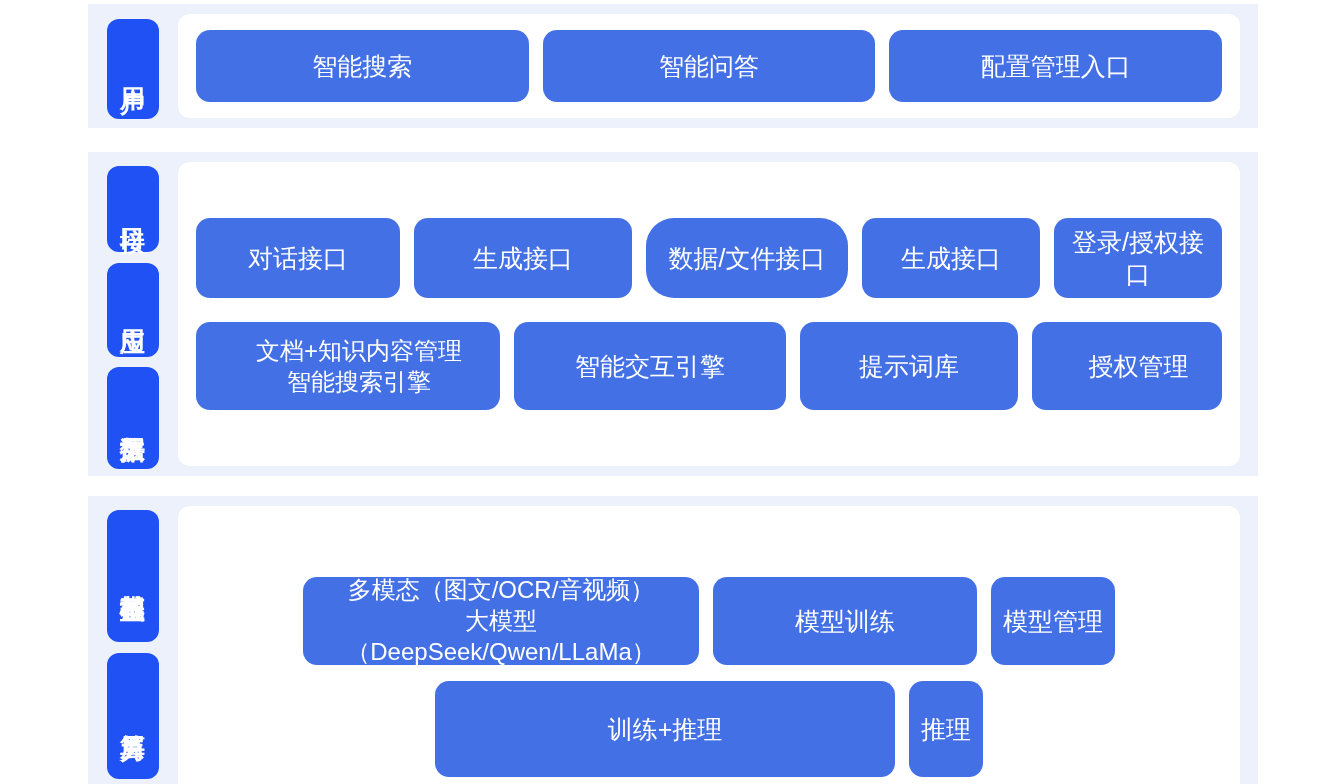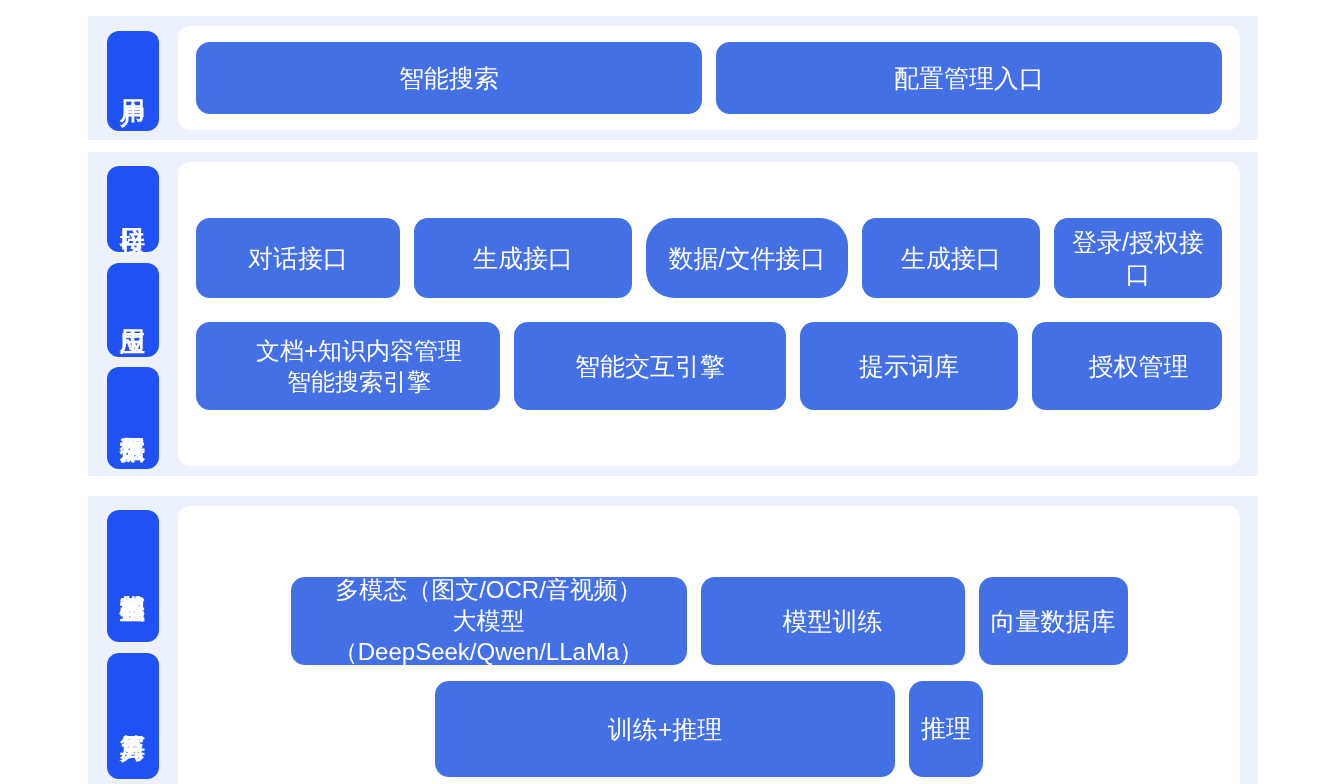--- a/index.html
+++ b/index.html
@@ -100,21 +100,21 @@
     justify-content: center;
     text-align: center;
     font-size: 25px;
     line-height: 1.28;
     padding: 10px 12px;
     box-sizing: border-box;
     white-space: pre-line;
   }
 
   
-  #band-user { top: 16px; height: 124px; }
+  #band-user { top: 4px; height: 124px; }
   #band-user .panel { height: 104px; }
   #band-user .card { flex: 1 1 0; height: 72px; }
   #band-user .rail-chip { height: 100px; }
 
   
   #band-mid { top: 152px; height: 324px; }
   #band-mid .rail { padding: 8px 0 10px 0; }
   #band-mid .rail-chip { font-size: 25px; }
   #band-mid .rail-cell.c1 { flex: 0 0 98px; }
   #band-mid .rail-cell.c2 { flex: 0 0 104px; }
@@ -153,38 +153,39 @@
   
   .w-db-1 { flex: 0 0 276px; }
   .w-db-2 { flex: 0 0 354px; }
   .w-db-3 { flex: 1 1 auto; }
   
   .w-md-1 { flex: 0 0 396px; }
   .w-md-2 { flex: 0 0 264px; }
   .w-md-3 { flex: 1 1 auto; }
   
   .w-cp-1 { flex: 0 0 460px; }
-  .w-cp-2 { flex: 1 1 auto; font-family: Liberation Serif, serif; }
+  .w-cp-2 { flex: 1 1 auto; }
 
   .card.multiline { font-size: 24px; line-height: 1.3; }
 </style>
 </head>
 <body>
 
 <div id="arch">
 
   <div class="band" id="band-user">
     <div class="rail">
       <div class="rail-cell">
         <div class="rail-chip">用户</div>
       </div>
     </div>
     <div class="panel">
       <div class="row">
         <div class="card">智能搜索</div>
+        <div class="card">智能问答</div>
         <div class="card">配置管理入口</div>
       </div>
     </div>
   </div>
 
   <div class="band" id="band-mid">
     <div class="rail">
       <div class="rail-cell c1">
         <div class="rail-chip">接口</div>
       </div>
@@ -225,21 +226,21 @@
       <div class="rail-cell b2">
         <div class="rail-chip">算力层</div>
       </div>
     </div>
     <div class="panel">
 
       <div class="row m1">
         <div class="card multiline w-md-1">多模态（图文/OCR/音视频）
 大模型（DeepSeek/Qwen/LLaMa）</div>
         <div class="card w-md-2">模型训练</div>
-        <div class="card w-md-3">向量数据库</div>
+        <div class="card w-md-3">模型管理</div>
       </div>
 
       <div class="row m2">
         <div class="card w-cp-1">训练+推理</div>
         <div class="card w-cp-2">推理</div>
       </div>
 
     </div>
   </div>
 

